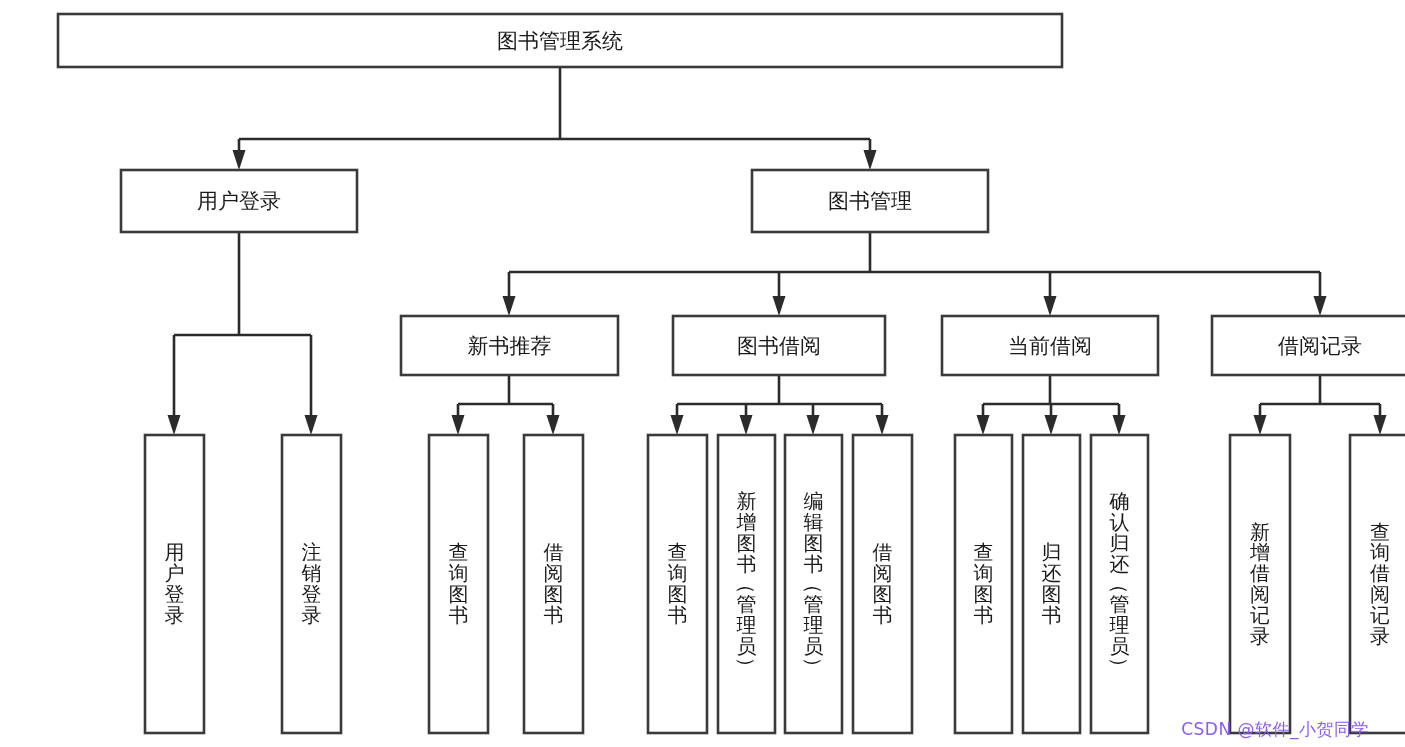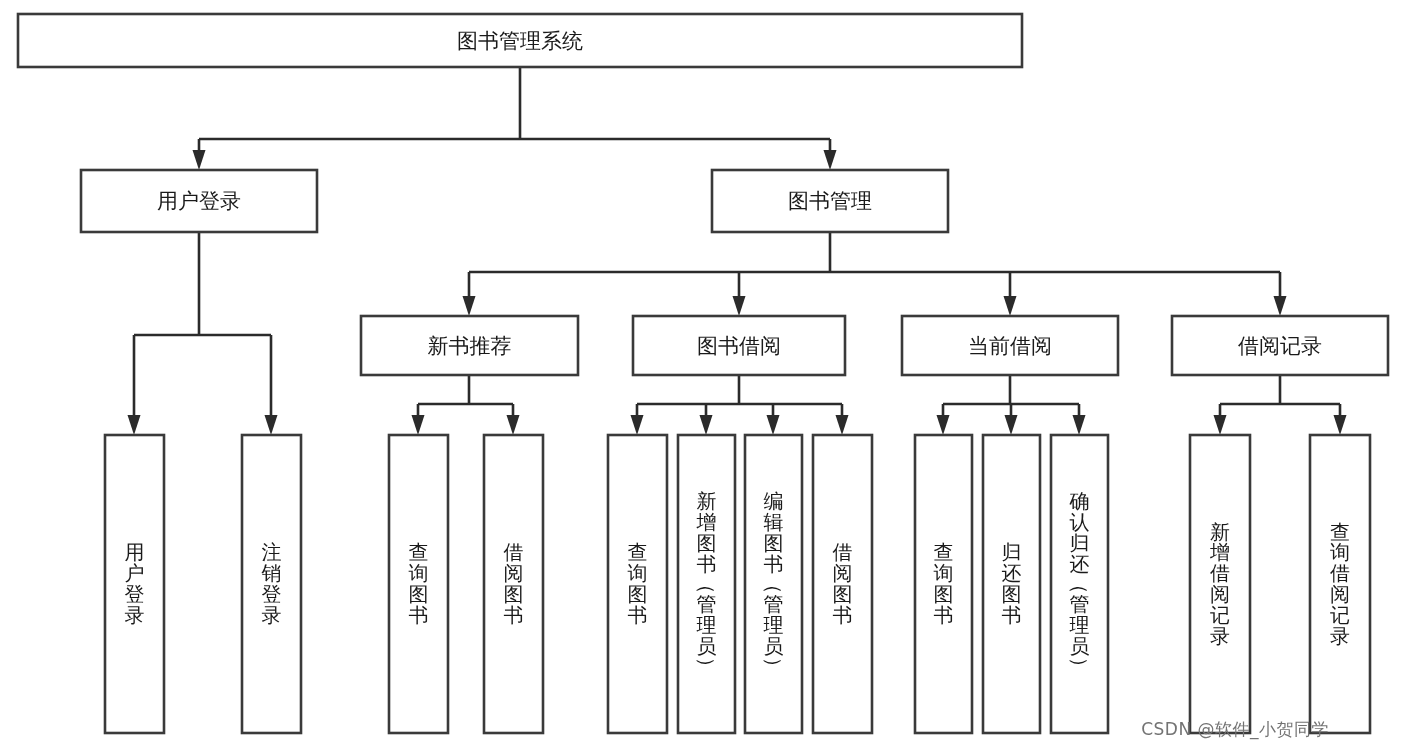--- a/index.html
+++ b/index.html
@@ -11,20 +11,21 @@
     width: 1405px;
     height: 747px;
     font-family: "DejaVu Sans", "Liberation Sans", sans-serif;
     overflow: hidden;
   }
   #diagram-root {
     position: relative;
     width: 1337px;
     height: 747px;
     background: #ffffff;
+    margin-left: 40px;
   }
   svg.flowchart {
     position: absolute;
     left: 0;
     top: 0;
     width: 1405px;
     height: 747px;
     display: block;
   }
   .node-box {
@@ -50,21 +51,21 @@
   .arrow-head {
     fill: #2b2b2b;
     stroke: none;
   }
   .watermark {
     position: absolute;
     right: 8px;
     bottom: 6px;
     font-family: "DejaVu Sans", "Liberation Sans", sans-serif;
     font-size: 17px;
-    color: #737373;
+    color: #8b5cf6;
     letter-spacing: 0.5px;
     white-space: nowrap;
     user-select: none;
   }
   .vlabel-fallback {
     font-family: "DejaVu Sans", "Liberation Sans", sans-serif;
     font-size: 20px;
     line-height: 1.04;
     color: #1a1a1a;
     text-align: center;

